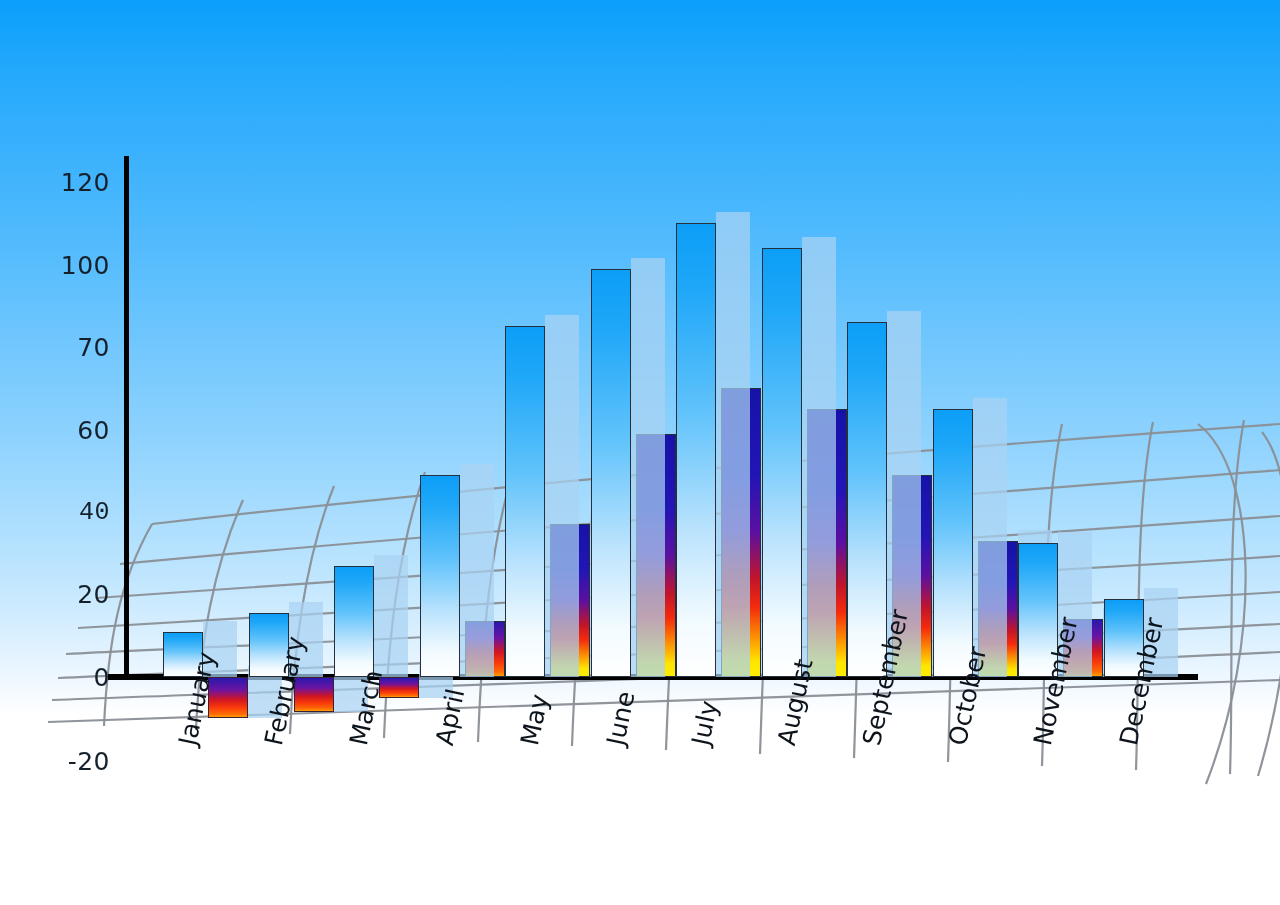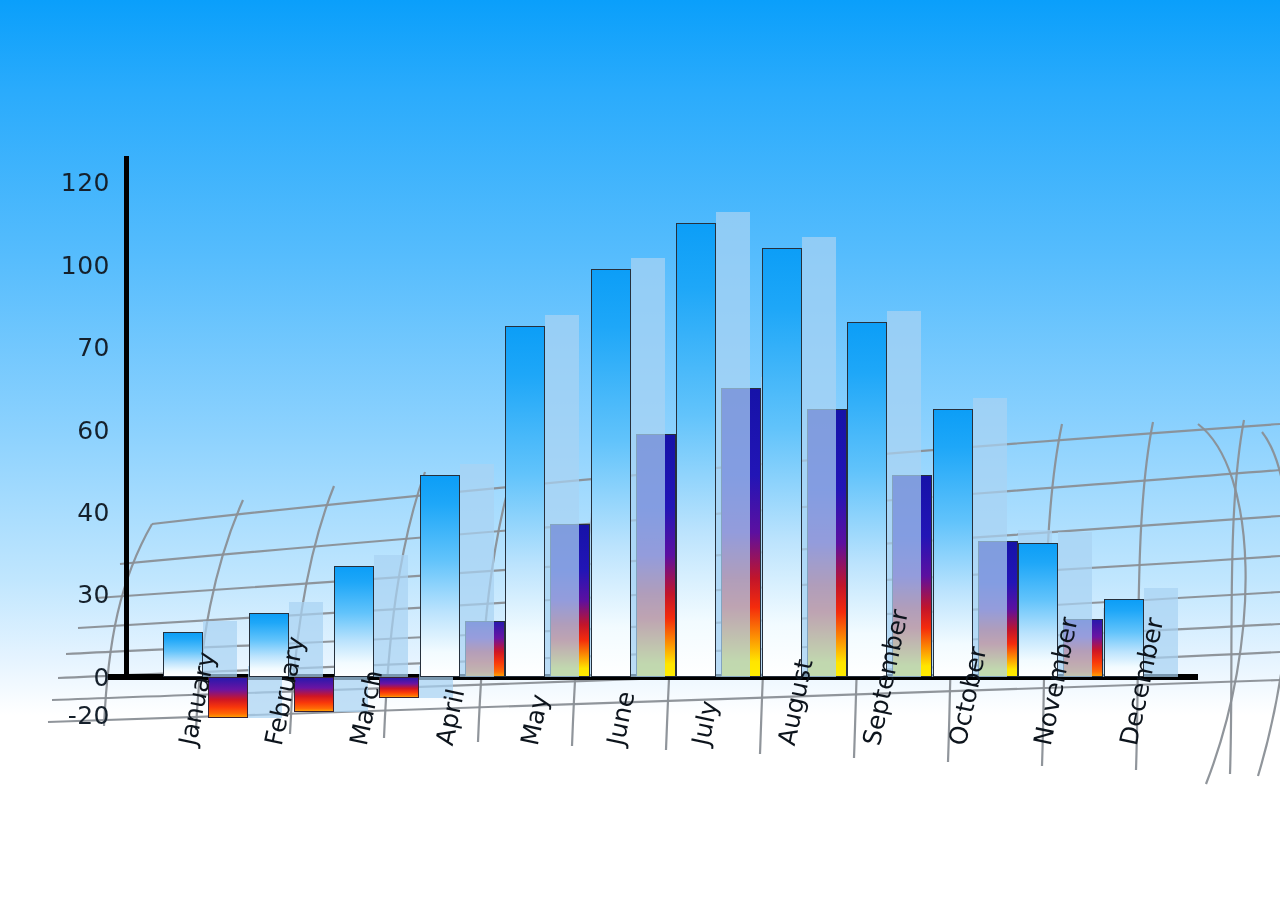--- a/index.html
+++ b/index.html
@@ -90,24 +90,24 @@
   <div id="plot">
 
     <div class="y-axis"></div>
     <div class="x-axis"></div>
 
     <div class="ytick-wrap">
       <div class="ytick" style="top:182px;">120</div>
       <div class="ytick" style="top:265px;text-align:right;">100</div>
       <div class="ytick" style="top:347px;">70</div>
       <div class="ytick" style="top:430px;margin-left:7px;">60</div>
-      <div class="ytick" style="top:512px;">40</div>
-      <div class="ytick" style="top:594px;">30</div>
+      <div class="ytick" style="top:512px;font-family:Liberation Mono, monospace;">40</div>
+      <div class="ytick" style="top:594px;">20</div>
       <div class="ytick" style="top:677px;">0</div>
-      <div class="ytick" style="top:715px;">-20</div>
+      <div class="ytick" style="top:761px;">-20</div>
     </div>
 
     <div id="bars">
         <div class="bar shadow3d" style="left: 248px; top: 666px; height: 52.25px;"></div>
         <div class="bar warm-short neg" title="Series 2 — January: -10" style="left: 208px; top: 677px; height: 41.25px;"></div>
         <div class="bar shadow3d" style="left: 203px; top: 620.625px; height: 56.375px;"></div>
         <div class="bar blue-fill" title="Series 1 — January: 11" style="left: 163px; top: 631.625px; height: 45.375px;"></div>
         <div class="bar shadow3d" style="left: 333.5px; top: 666px; height: 46.0625px;"></div>
         <div class="bar warm-short neg" title="Series 2 — February: -8.5" style="left: 293.5px; top: 677px; height: 35.0625px;"></div>
         <div class="bar shadow3d" style="left: 288.5px; top: 602.062px; height: 74.9375px;"></div>

